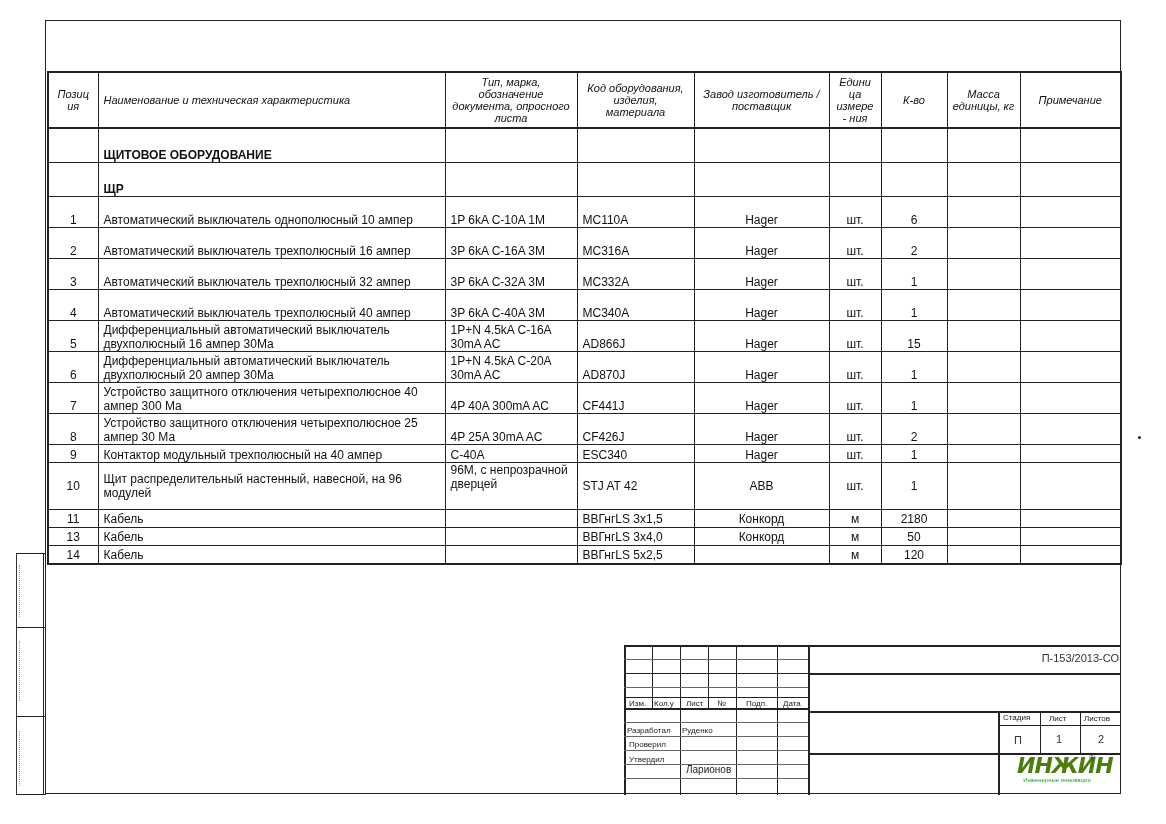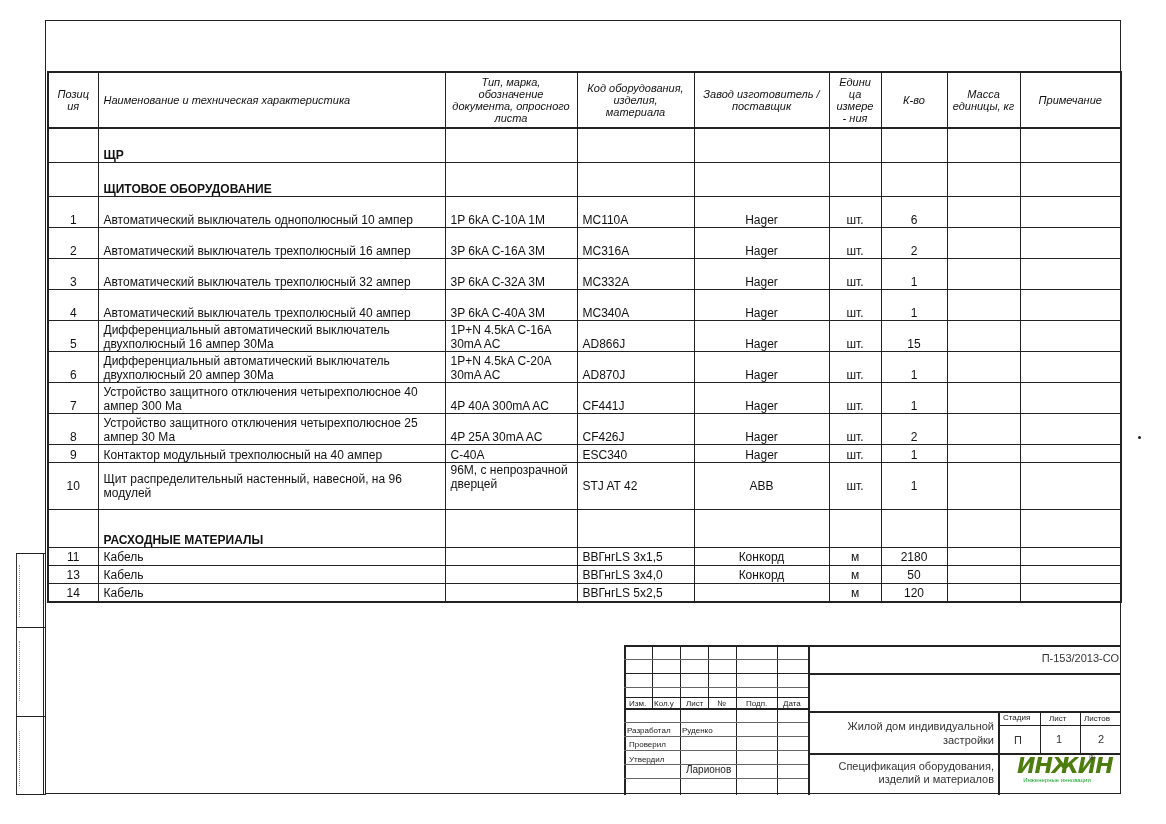--- a/index.html
+++ b/index.html
@@ -26,21 +26,21 @@
   tr.sec td { height:33px; }
   tr.r2 td { height:30px; }
   tr.r1 td { height:17px; }
   tr.r4 td { height:46px; }
   tr.thin td { height:17px; line-height:15px; }
   td.pos { text-align:center; }
 
   .tb { position:absolute; left:624px; top:645px; width:497px; height:150px; }
   .tb .ln { position:absolute; background:#222; }
   .tb .t { position:absolute; font-size:8px; white-space:nowrap; color:#222; }
-  .tb .tm { position:absolute; font-size:11px; white-space:nowrap; color:#333; text-align:right; }
+  .tb .tm { position:absolute; font-size:11px; white-space:nowrap; color:#333; text-align:left; }
   .logo { position:absolute; left:393px; top:110px; width:80px; height:34px; text-align:center; }
   .logo .mark { font-weight:bold; font-size:22px; font-style:italic; letter-spacing:-1px; color:#4d7c0f;
                 line-height:22px; font-family:"DejaVu Sans", sans-serif; }
   .logo .sub { font-size:6px; color:#1aa52a; line-height:7px; }
   .logo .reg { position:absolute; right:2px; top:-2px; font-size:8px; color:#333; }
   .dot { position:absolute; left:1138px; top:436px; width:3px; height:3px; background:#222; border-radius:50%; }
 </style>
 </head>
 <body>
 
@@ -78,32 +78,32 @@
       <th>Завод изготовитель / поставщик</th>
       <th>Едини ца измере - ния</th>
       <th>К-во</th>
       <th>Масса единицы, кг</th>
       <th>Примечание</th>
     </tr>
   </thead>
   <tbody>
     <tr class="sec">
       <td></td>
+      <td class="section">ЩИТОВОЕ ОБОРУДОВАНИЕ</td>
+      <td></td>
+        <td></td>
+        <td></td>
+        <td></td>
+        <td></td>
+        <td></td>
+        <td></td>
+    </tr>
+    <tr class="sec">
+      <td></td>
       <td class="section">ЩР</td>
-      <td></td>
-        <td></td>
-        <td></td>
-        <td></td>
-        <td></td>
-        <td></td>
-        <td></td>
-    </tr>
-    <tr class="sec">
-      <td></td>
-      <td class="section">ЩИТОВОЕ ОБОРУДОВАНИЕ</td>
       <td></td>
         <td></td>
         <td></td>
         <td></td>
         <td></td>
         <td></td>
         <td></td>
     </tr>
 
     <tr class="r2">
@@ -208,31 +208,20 @@
     <tr class="r4">
       <td class="pos" style="vertical-align:middle;">10</td>
       <td style="vertical-align:middle;">Щит распределительный настенный, навесной, на 96 модулей</td>
       <td style="vertical-align:top;">96М, с непрозрачной дверцей</td>
       <td style="vertical-align:middle;">STJ AT 42</td>
       <td class="c" style="vertical-align:middle;">ABB</td>
       <td class="c" style="vertical-align:middle;">шт.</td>
       <td class="c" style="vertical-align:middle;">1</td>
       <td></td>
       <td></td>
-    </tr>
-    <tr class="sec" style="height:38px;">
-      <td></td>
-      <td class="section">РАСХОДНЫЕ МАТЕРИАЛЫ</td>
-      <td></td>
-        <td></td>
-        <td></td>
-        <td></td>
-        <td></td>
-        <td></td>
-        <td></td>
     </tr>
     <tr class="thin">
       <td class="pos">11</td>
       <td>Кабель</td>
       <td></td>
       <td>ВВГнгLS 3x1,5</td>
       <td class="c">Конкорд</td>
       <td class="c">м</td>
       <td class="c">2180</td>
       <td></td>
@@ -302,23 +291,21 @@
   <span class="t" style="left:159px;top:54px;">Дата</span>
 
   <span class="t" style="left:3px;top:81px;">Разработал</span>
   <span class="t" style="left:58px;top:81px;">Руденко</span>
   <span class="t" style="left:5px;top:95px;text-align:center;">Проверил</span>
   <span class="t" style="left:5px;top:110px;">Утвердил</span>
   <span class="t" style="left:62px;top:108px;font-size:10px;margin-top:11px;">Ларионов</span>
 
   <span class="tm" style="right:2px;top:7px;font-size:11px;">П-153/2013-СО</span>
 
-  <div class="tm" style="left:190px;top:74px;width:180px;white-space:normal;line-height:14px;font-size:11px;">Жилой дом индивидуальной застройки</div>
-
-  <div class="tm" style="left:190px;top:115px;width:180px;white-space:normal;line-height:13px;font-size:11px;">Спецификация оборудования, изделий и материалов</div>
+
 
   <span class="t" style="left:379px;top:68px;">Стадия</span>
   <span class="t" style="left:425px;top:69px;">Лист</span>
   <span class="t" style="left:460px;top:69px;">Листов</span>
   <span class="tm" style="left:390px;top:89px;">П</span>
   <span class="tm" style="left:432px;top:88px;">1</span>
   <span class="tm" style="left:474px;top:88px;">2</span>
 
   <div class="logo">
     <div class="mark">ИНЖИН</div>

